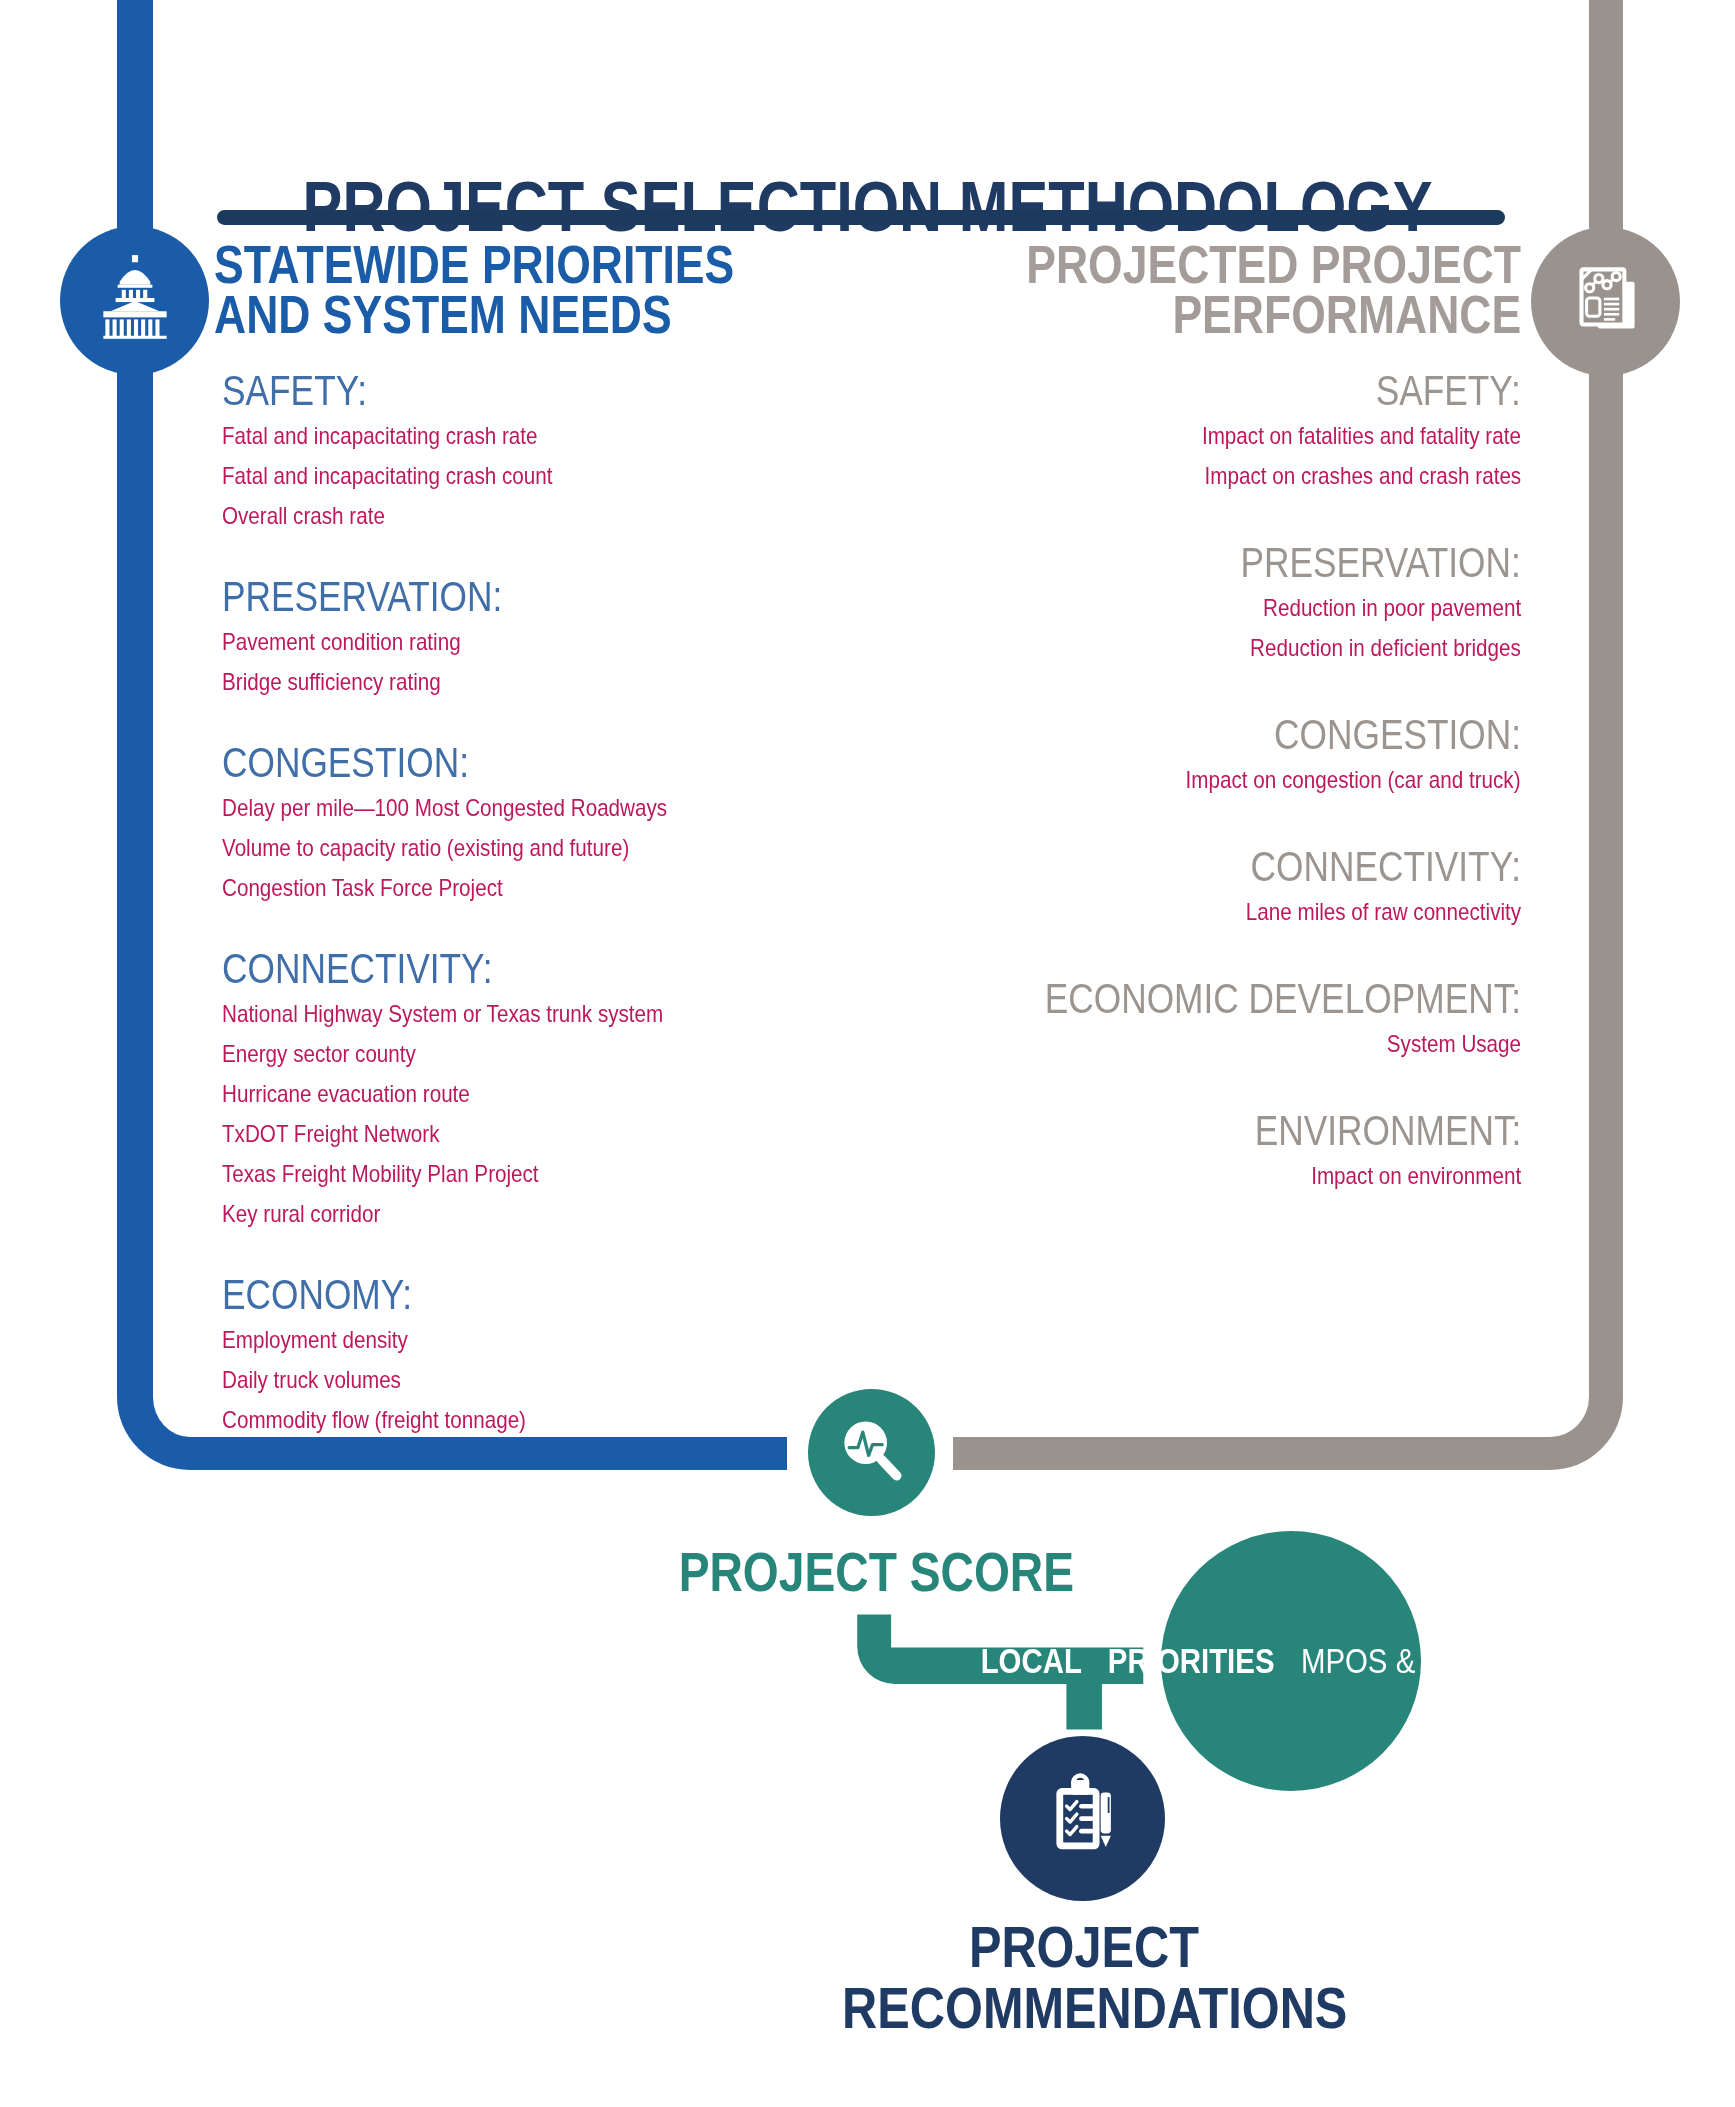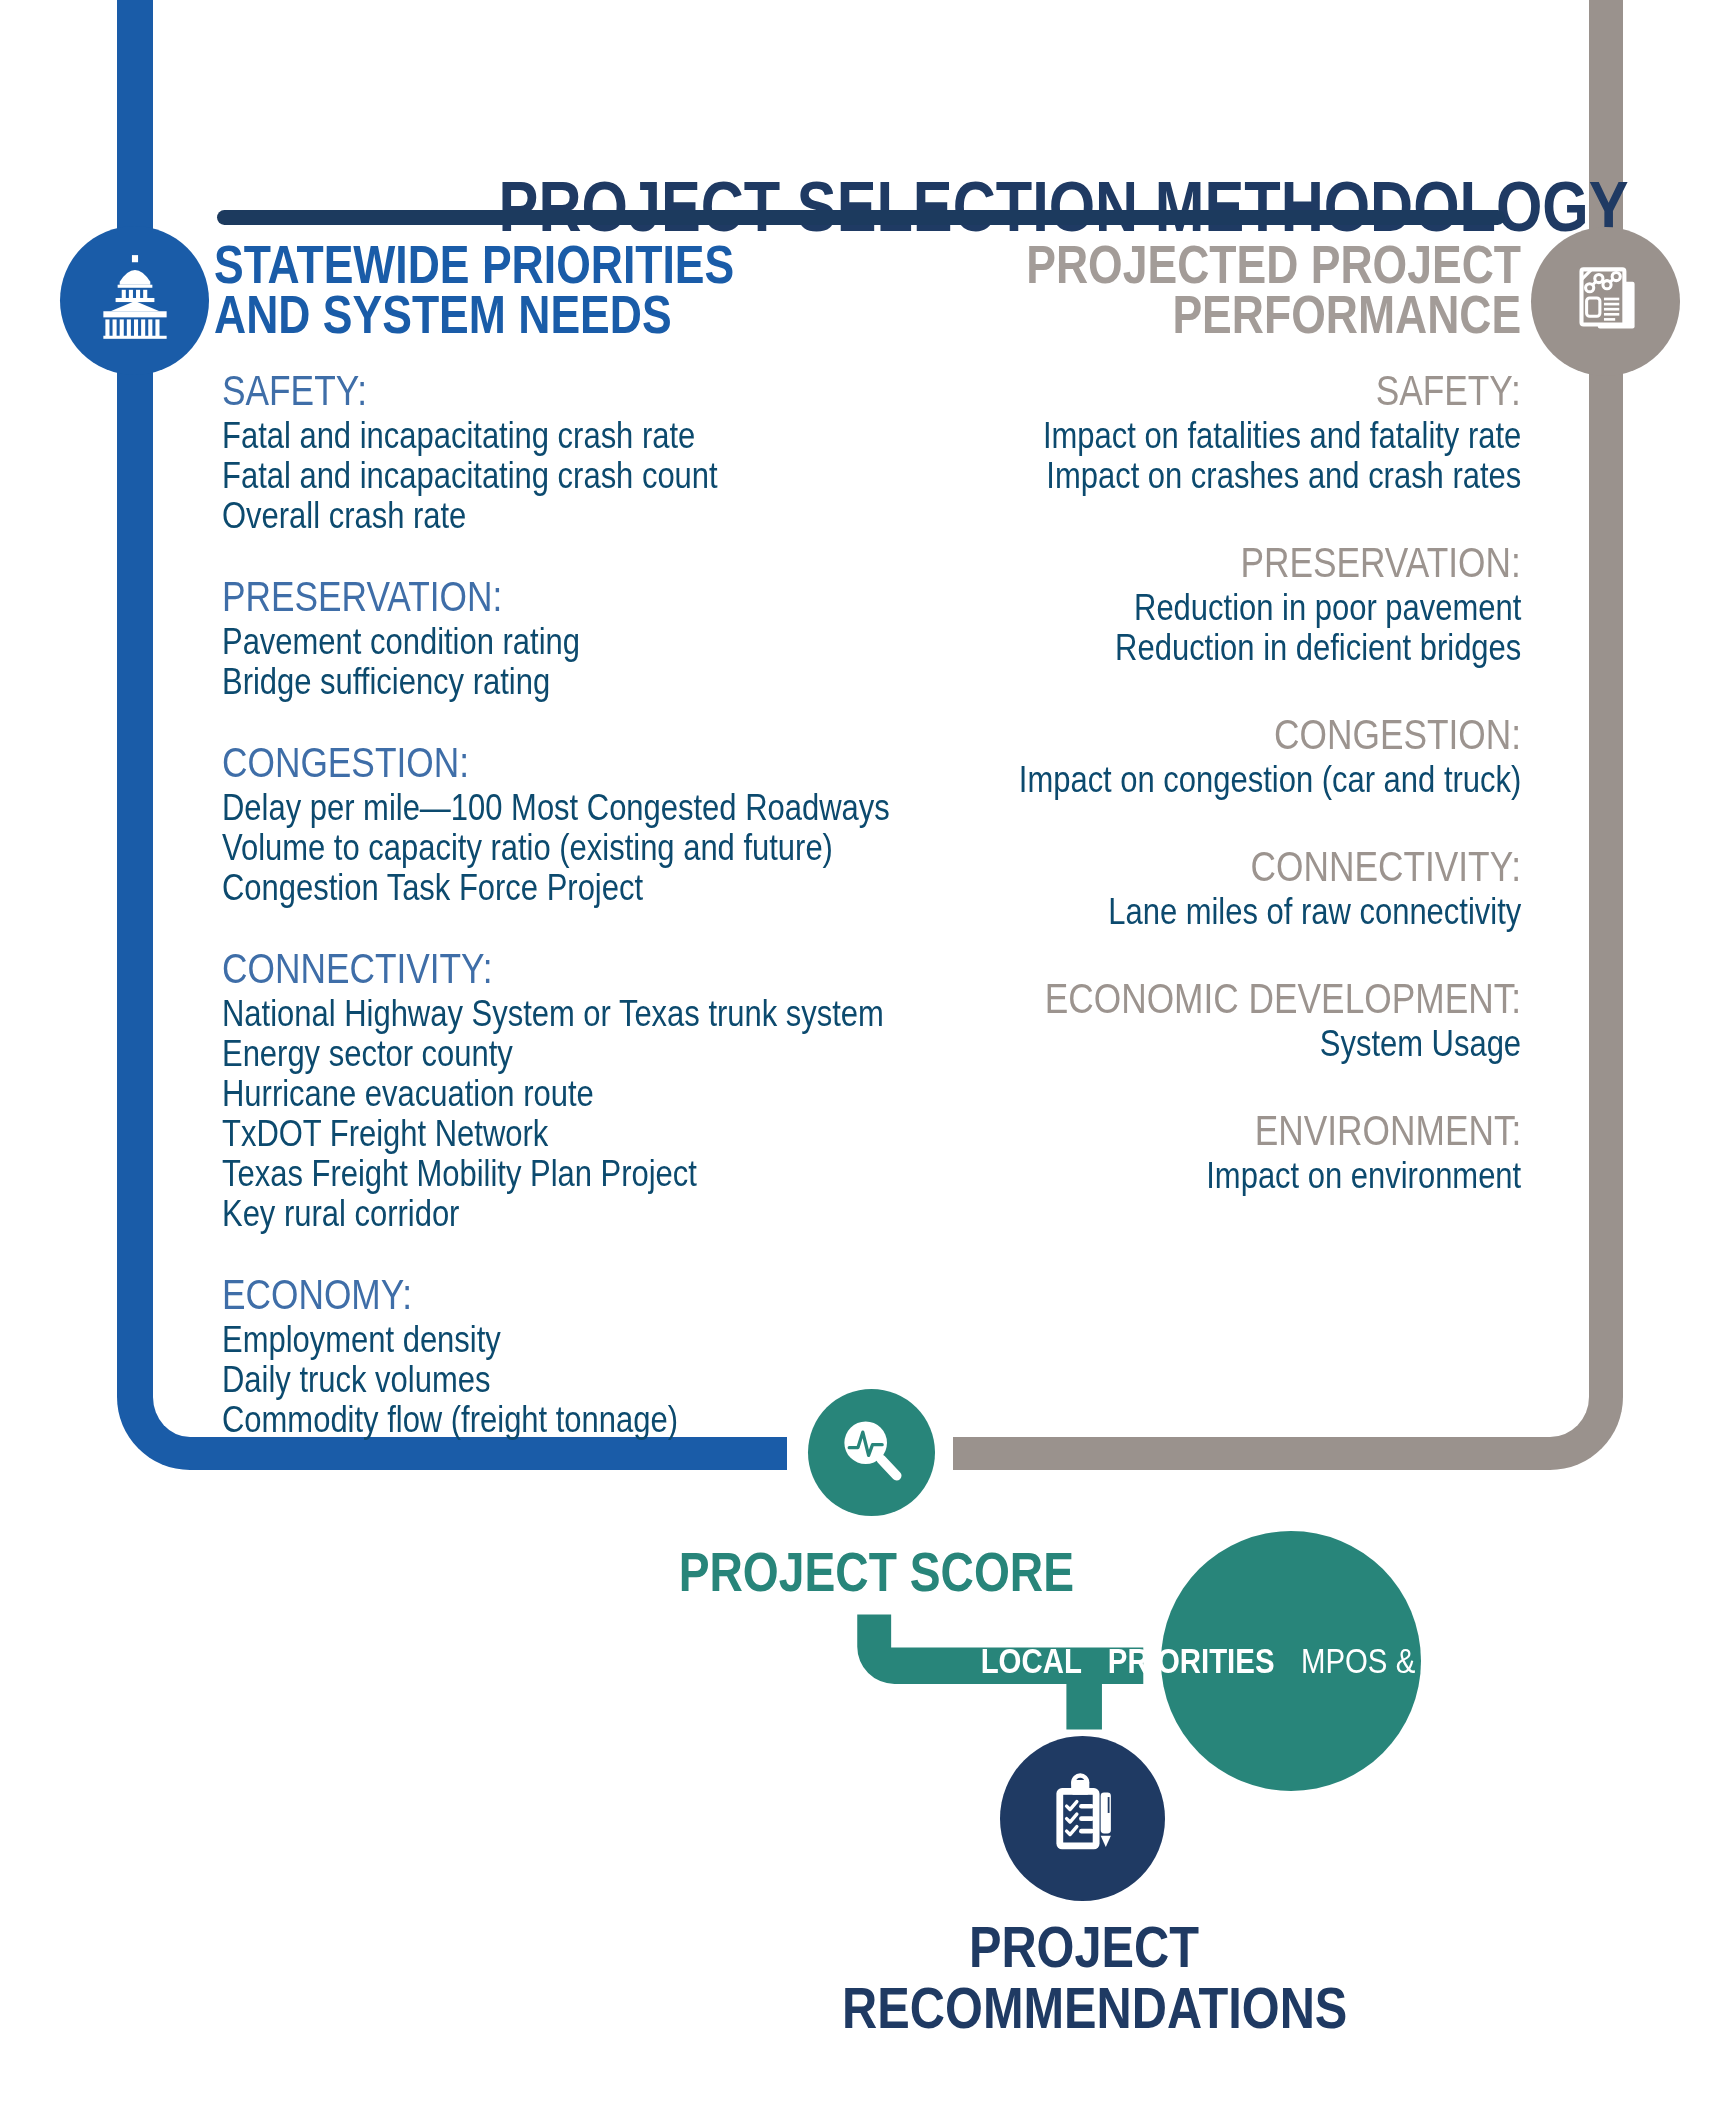--- a/index.html
+++ b/index.html
@@ -6,21 +6,21 @@
   .page{position:relative;width:1736px;height:2108px;background:#fff;overflow:hidden;
         font-family:"Liberation Sans",sans-serif;}
 
   
   .cond{display:inline-block;transform:scaleX(0.84);white-space:nowrap;}
   .o-left .cond,.cond.o-left{transform-origin:left center;}
   .o-right .cond,.cond.o-right{transform-origin:right center;}
   .o-center .cond,.cond.o-center{transform-origin:center center;}
 
   
-  .title{position:absolute;left:0;top:121px;width:1736px;text-align:right;
+  .title{position:absolute;left:0;top:121px;width:1736px;text-align:center;
          font-size:71px;font-weight:bold;color:#1F3A63;line-height:76px;}
   .title-rule{position:absolute;left:217px;top:210px;width:1288px;height:15px;
               background:#1C3A5E;border-radius:7.4px;}
 
   
   .frame{position:absolute;top:0;height:1470px;box-sizing:border-box;}
   .frame-blue{left:117px;width:670px;border-left:36px solid #1A5CA8;
               border-bottom:33px solid #1A5CA8;border-bottom-left-radius:73px;}
   .frame-gray{left:953px;width:670px;border-right:34px solid #9A928D;
               border-bottom:33px solid #9A928D;border-bottom-right-radius:73px;}
@@ -40,21 +40,21 @@
 
   
   .col{position:absolute;top:370px;}
   .col-left{left:222px;width:645px;text-align:left;}
   .col-right{right:215px;width:595px;text-align:right;}
   .section{margin-bottom:40px;}
   .col-right .section{margin-bottom:46px;}
   .section-heading{font-size:42px;font-weight:normal;line-height:41px;margin-bottom:5px;}
   .col-left .section-heading{color:#3F6EA8;}
   .col-right .section-heading{color:#9C948F;}
-  .section-item{font-size:36px;color:#0c4a6e;line-height:40px;}
+  .section-item{font-size:24px;color:#be185d;line-height:40px;}
   .section-item .cond{transform:scaleX(0.86);}
 
   
   .connector{position:absolute;left:0;top:0;pointer-events:none;}
   .score-label{position:absolute;left:628px;top:1539px;width:496px;text-align:center;
                font-size:55px;font-weight:bold;color:#28857A;line-height:66px;}
   .local-circle{position:absolute;left:1161px;top:1531px;width:260px;height:260px;border-radius:50%;
                 background:#28857A;color:#fff;display:flex;
                 align-items:center;justify-content:center;text-align:center;}
   .local-line{font-size:35px;font-weight:bold;line-height:40px;}

